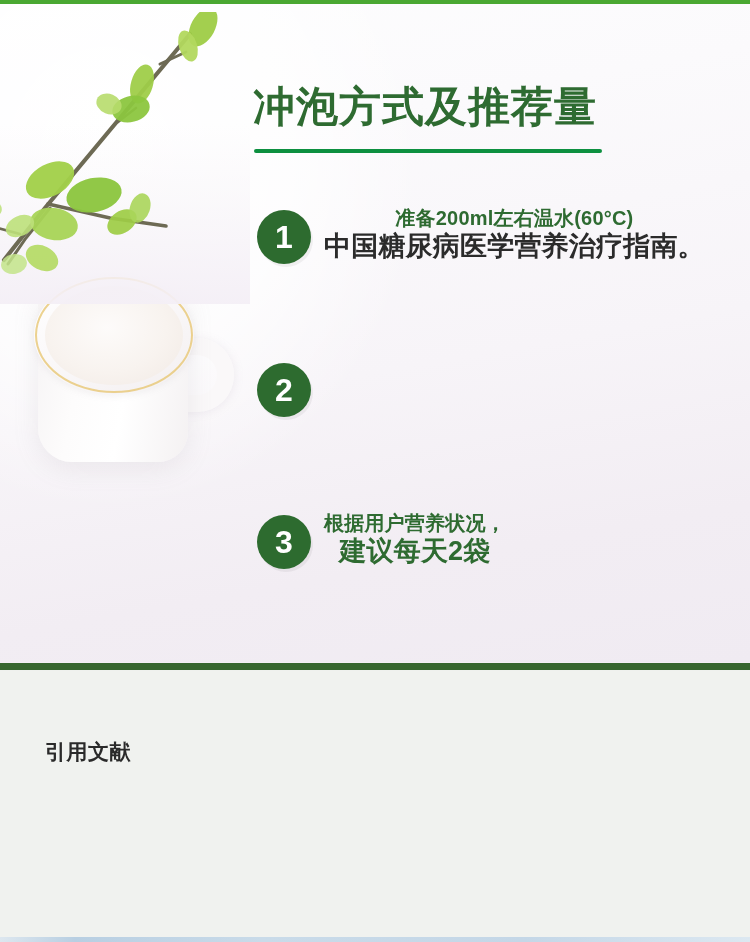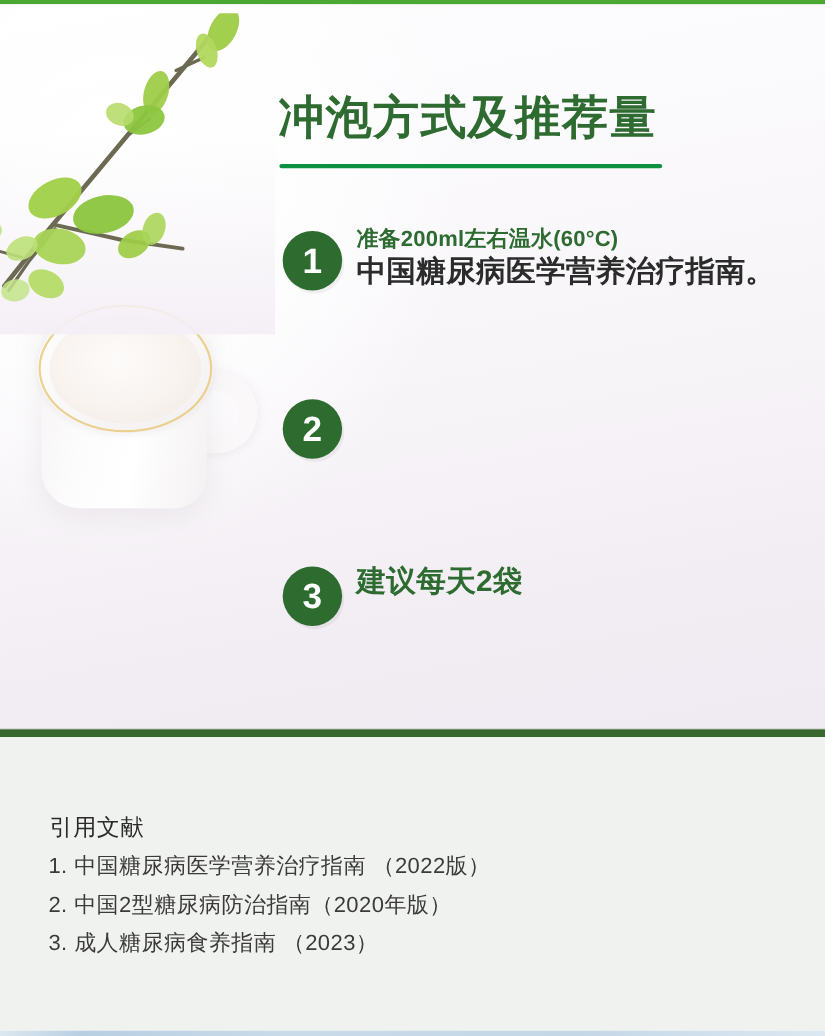--- a/index.html
+++ b/index.html
@@ -20,20 +20,21 @@
     width:750px; height:4px;
     background:#4aa832;
   }
 
   
   .brew-panel{
     position:absolute; left:0; top:4px;
     width:750px; height:658px;
     background:linear-gradient(170deg,#fdfdfe 0%,#fbfafc 22%,#f7f4f8 55%,#f2edf3 80%,#f0ebf2 100%);
     overflow:hidden;
+    text-align:center;
   }
 
   
   .haze{
     position:absolute; left:-120px; top:-60px;
     width:540px; height:560px;
     background:radial-gradient(ellipse at 42% 38%,rgba(255,255,255,.96) 0%,rgba(255,255,255,.72) 42%,rgba(255,255,255,0) 72%);
     pointer-events:none;
   }
 
@@ -139,21 +140,21 @@
   }
 
   
   .ref-panel{
     position:absolute; left:0; top:671px;
     width:750px; height:266px;
     background:#f0f2ef;
   }
   .ref-title{
     position:absolute; left:45px; top:738px;
-    font-size:21px; font-weight:normal; color:#2a2a2a;
+    font-size:21px; font-weight:bold; color:#2a2a2a;
     letter-spacing:.5px;
   }
   .ref-list{ position:absolute; left:44px; top:778px; width:640px; }
   .ref-item{
     font-size:20px; color:#3a3a3a;
     line-height:1.0; margin-bottom:15px;
     letter-spacing:.4px; white-space:nowrap;
   }
 
   
@@ -223,31 +224,27 @@
       </div>
     </div>
 
     <div class="step step-2">
       <div class="step-badge">2</div>
     </div>
 
     <div class="step step-3">
       <div class="step-badge">3</div>
       <div class="step-text">
+        <div class="step-line-1">根据用户营养状况，</div>
         <div class="step-line-2 green">建议每天2袋</div>
       </div>
     </div>
 
   </div>
 
   <div class="divider"></div>
 
   <div class="ref-panel"></div>
   <div class="ref-title">引用文献</div>
-  <div class="ref-list">
-    <div class="ref-item">1. 中国糖尿病医学营养治疗指南 （2022版）</div>
-    <div class="ref-item">2. 中国2型糖尿病防治指南（2020年版）</div>
-    <div class="ref-item">3. 成人糖尿病食养指南 （2023）</div>
-  </div>
 
   <div class="bottom-strip"></div>
 
 </div>
 
 </body></html>

